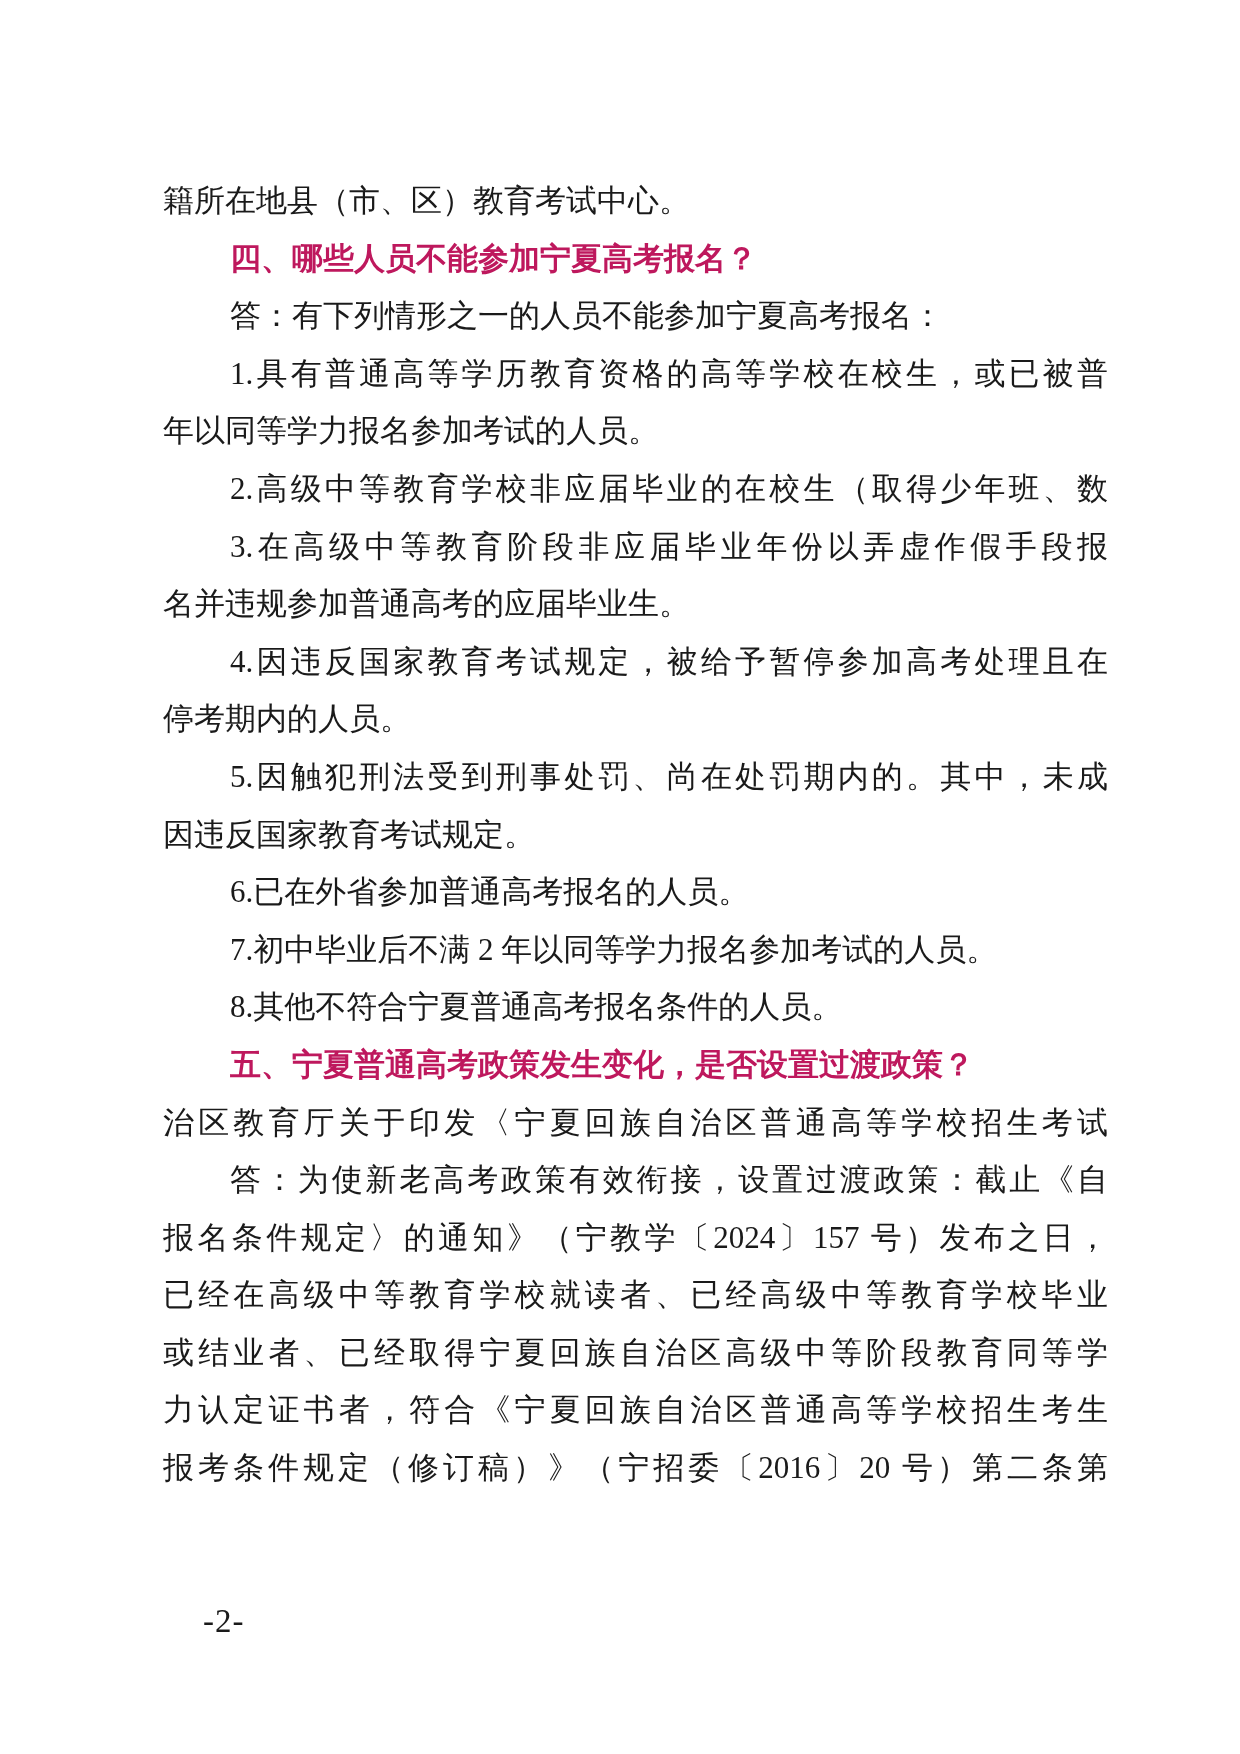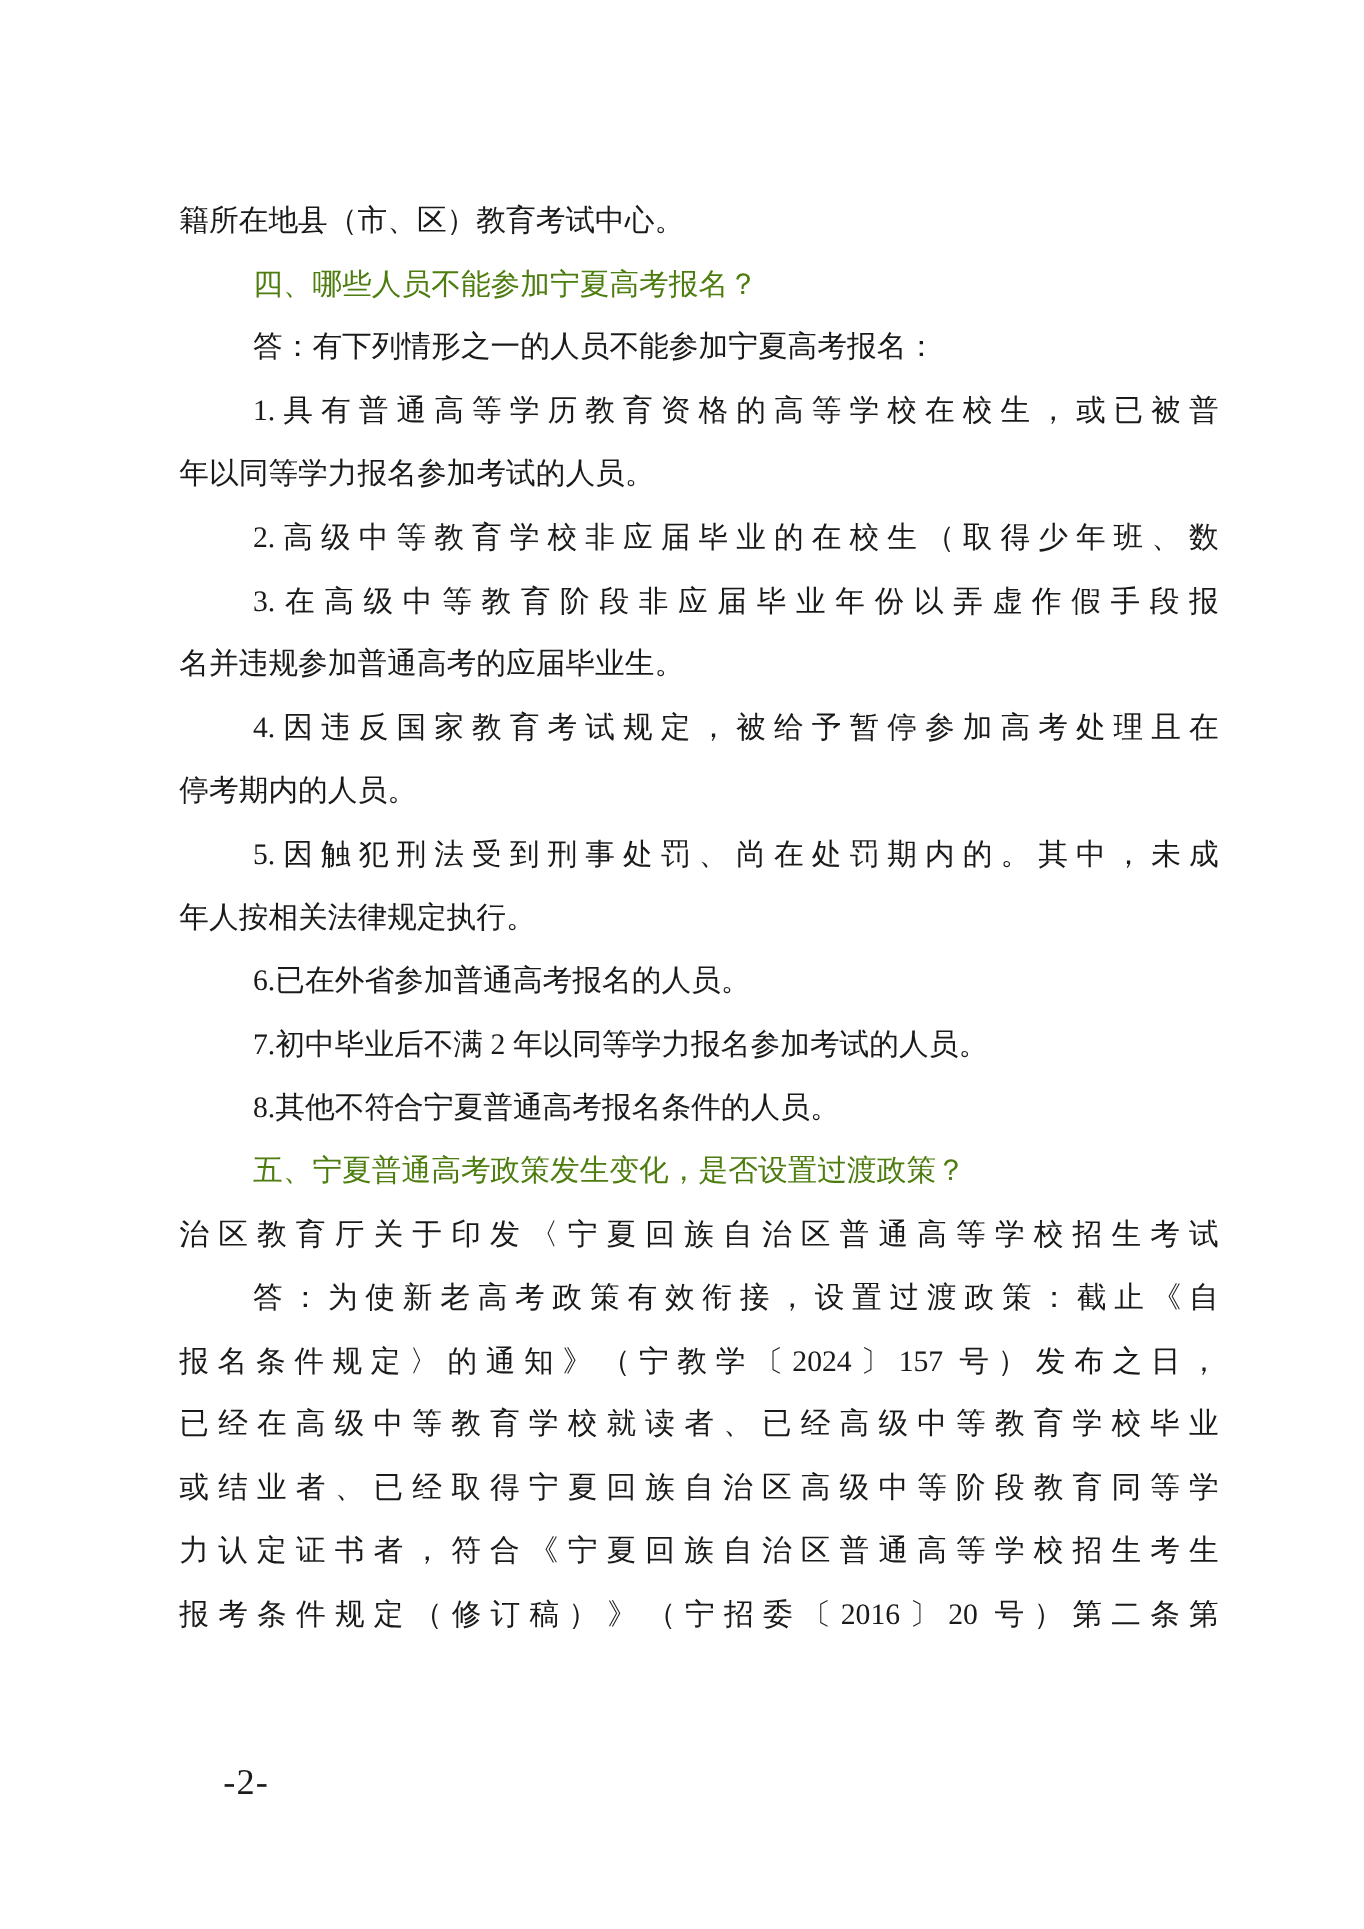--- a/index.html
+++ b/index.html
@@ -14,38 +14,38 @@
     background: #ffffff;
     overflow: hidden;
     font-family: "Liberation Serif", "DejaVu Serif", serif;
     color: #1a1a1a;
   }
   .textblock {
     position: absolute;
     left: 163px;
     top: 172px;
     width: 945px;
-    font-size: 27px;
+    font-size: 31px;
   }
   .line {
     height: 57.6px;
     line-height: 57.6px;
     text-align: left;
   }
   .indent {
     text-indent: 67px;
   }
   .full {
     text-align: justify;
     text-align-last: justify;
   }
   .heading {
     font-family: "Liberation Sans", "DejaVu Sans", sans-serif;
-    font-weight: 400;
-    color: #4d7c0f;
+    font-weight: 700;
+    color: #be185d;
   }
   .footer-page-number {
     position: absolute;
     left: 203px;
     top: 1601px;
     font-size: 33px;
     line-height: 40px;
     letter-spacing: 1px;
     color: #1a1a1a;
   }
@@ -59,21 +59,21 @@
     <div class="line indent heading">四、哪些人员不能参加宁夏高考报名？</div>
     <div class="line indent">答：有下列情形之一的人员不能参加宁夏高考报名：</div>
     <div class="line indent full">1.具有普通高等学历教育资格的高等学校在校生，或已被普</div>
     <div class="line">年以同等学力报名参加考试的人员。</div>
     <div class="line indent full">2.高级中等教育学校非应届毕业的在校生（取得少年班、数</div>
     <div class="line indent full">3.在高级中等教育阶段非应届毕业年份以弄虚作假手段报</div>
     <div class="line">名并违规参加普通高考的应届毕业生。</div>
     <div class="line indent full">4.因违反国家教育考试规定，被给予暂停参加高考处理且在</div>
     <div class="line">停考期内的人员。</div>
     <div class="line indent full">5.因触犯刑法受到刑事处罚、尚在处罚期内的。其中，未成</div>
-    <div class="line">年人按相关法律规定执行。</div>
+    <div class="line">因违反国家教育考试规定。</div>
     <div class="line indent">6.已在外省参加普通高考报名的人员。</div>
     <div class="line indent">7.初中毕业后不满 2 年以同等学力报名参加考试的人员。</div>
     <div class="line indent">8.其他不符合宁夏普通高考报名条件的人员。</div>
     <div class="line indent heading">五、宁夏普通高考政策发生变化，是否设置过渡政策？</div>
     <div class="line full">治区教育厅关于印发〈宁夏回族自治区普通高等学校招生考试</div>
     <div class="line indent full">答：为使新老高考政策有效衔接，设置过渡政策：截止《自</div>
     <div class="line full">报名条件规定〉的通知》（宁教学〔2024〕157 号）发布之日，</div>
     <div class="line full">已经在高级中等教育学校就读者、已经高级中等教育学校毕业</div>
     <div class="line full">或结业者、已经取得宁夏回族自治区高级中等阶段教育同等学</div>
     <div class="line full">力认定证书者，符合《宁夏回族自治区普通高等学校招生考生</div>

